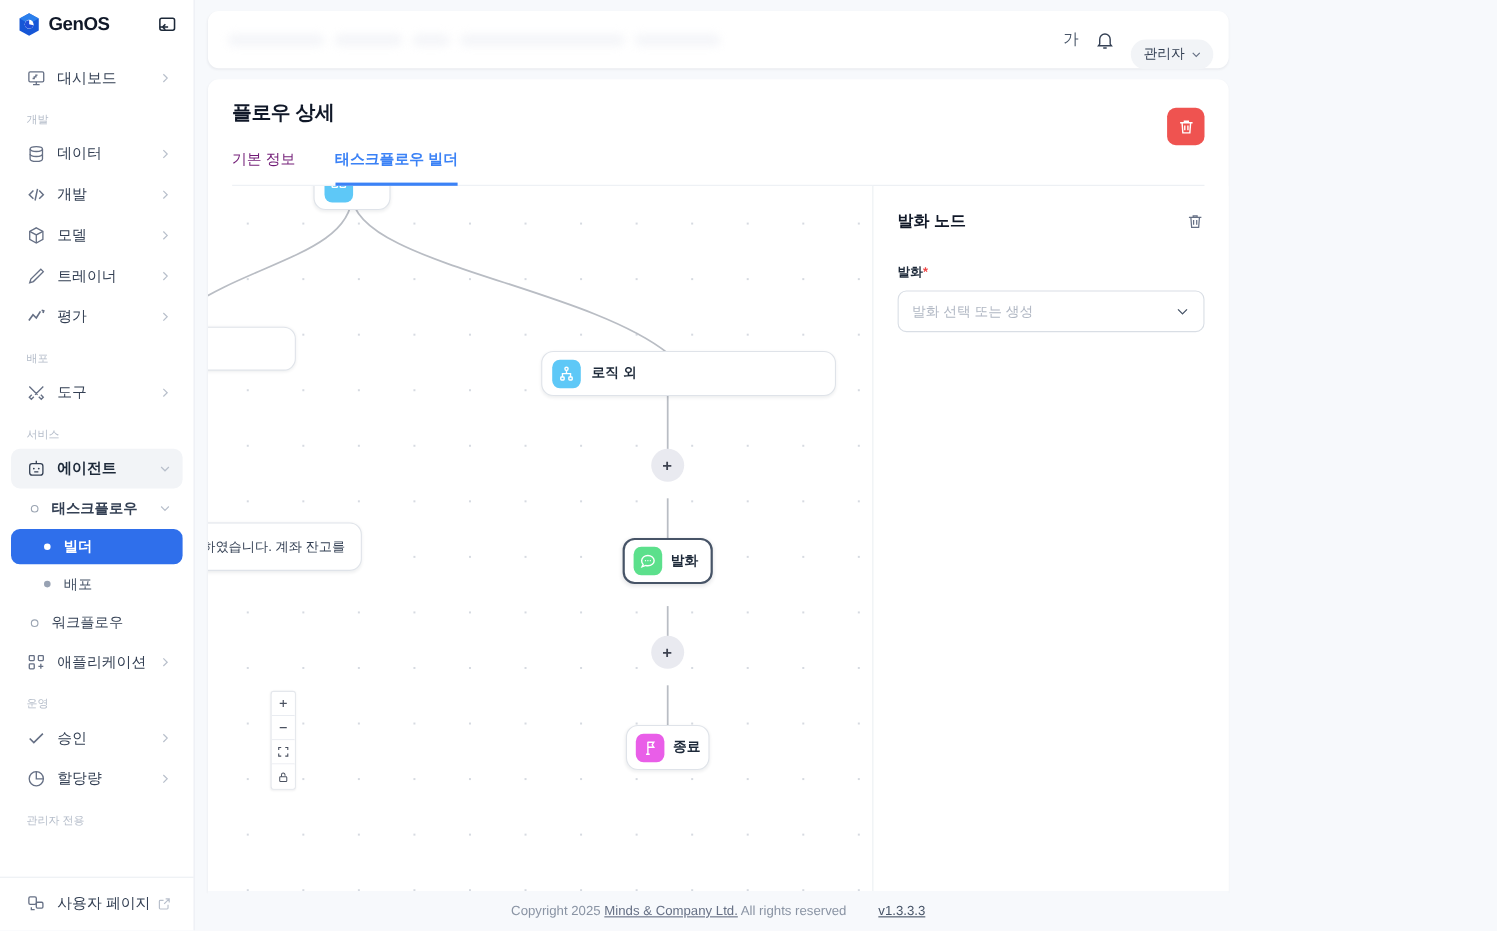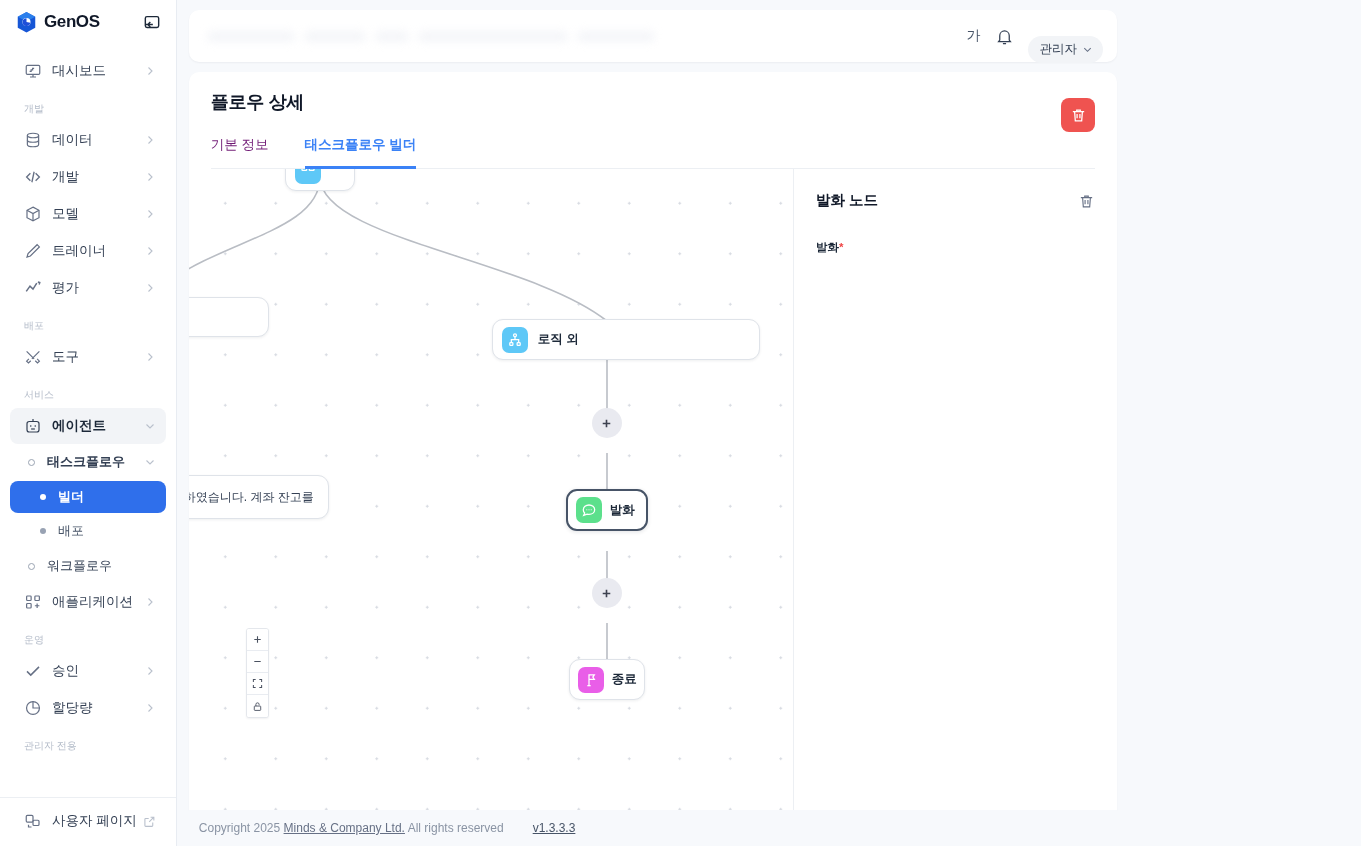--- a/index.html
+++ b/index.html
@@ -156,21 +156,21 @@
   .select-box {
     margin-top: 9px; height: 38px; border: 1px solid #d9dee5; border-radius: 8px;
     display: flex; align-items: center; padding: 0 12px; cursor: pointer; background: #fff;
   }
   .select-box .ph { flex: 1; font-size: 12.5px; color: #b0b7c3; }
   .select-box .cv { width: 14px; height: 14px; color: #475467; }
 
   
   .footer {
     height: 36px; margin: 0 12px; background: #f7f9fc;
-    display: flex; align-items: center; justify-content: flex-start;
+    display: flex; align-items: center; justify-content: center;
     padding: 0 10px 0 10px;
     gap: 29px;
   }
   .foot-l { font-size: 12px; color: #8a94a4; }
   .foot-l a { color: #667085; text-decoration: underline; }
   .foot-r { font-size: 12px; color: #475467; text-decoration: underline; cursor: pointer; }
 </style>
 </head>
 <body>
 
@@ -519,20 +519,26 @@
         <aside class="inspector">
           <div class="insp-head">
             <span class="insp-title">발화 노드</span>
             <svg class="insp-del" viewBox="0 0 24 24" fill="none" stroke="currentColor" stroke-width="1.6">
               <path d="M4 6.5h16M9.5 6.5V4.5h5v2M6.5 6.5l1 13h9l1-13M10 10v6M14 10v6"></path>
             </svg>
           </div>
           <div class="field-label">
             <span>발화</span><span class="req">*</span>
           </div>
+          <div class="select-box">
+            <span class="ph">발화 선택 또는 생성</span>
+            <svg class="cv" viewBox="0 0 24 24" fill="none" stroke="currentColor" stroke-width="2.1">
+                <path d="M5 9l7 7 7-7"></path>
+              </svg>
+          </div>
         </aside>
       </div>
     </div>
 
     <div class="footer">
       <div class="foot-l">
         <span>Copyright 2025 </span><a href="#">Minds &amp; Company Ltd.</a><span> All rights reserved</span>
       </div>
       <div class="foot-r">v1.3.3.3</div>
     </div>

